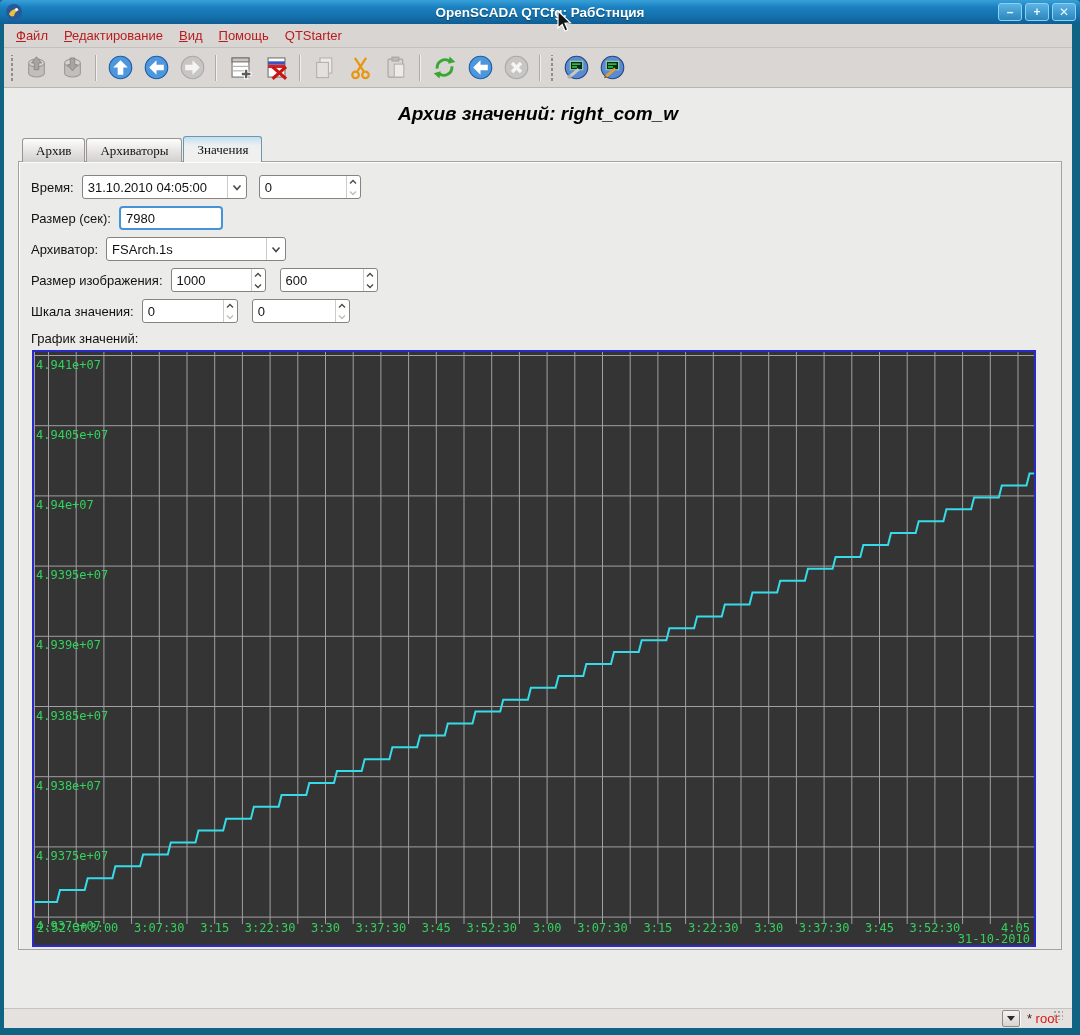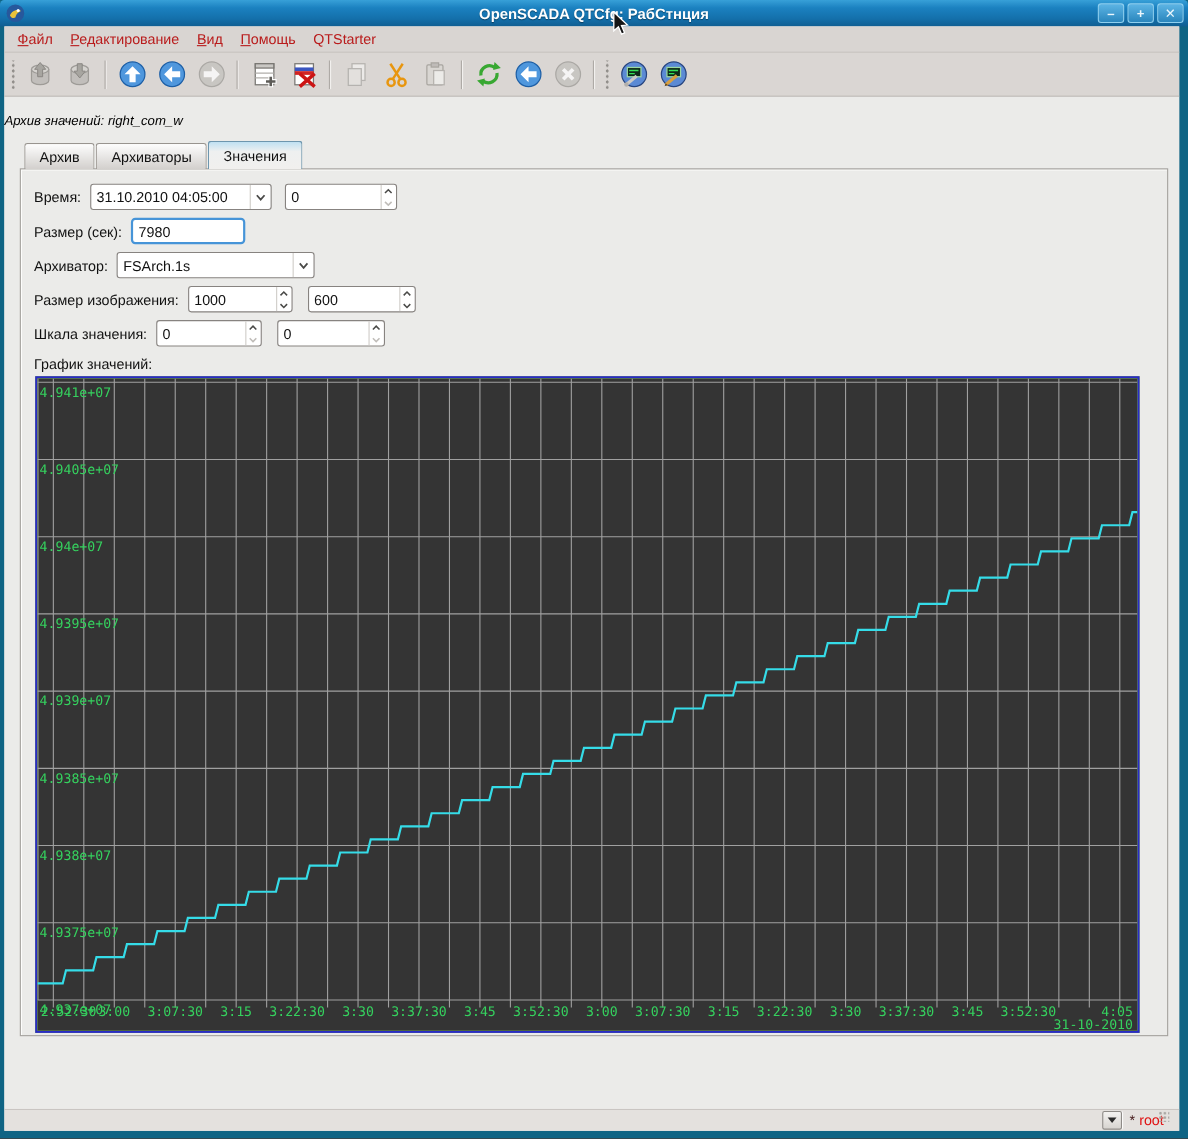--- a/index.html
+++ b/index.html
@@ -24,25 +24,25 @@
   .menu-item u{text-decoration:underline;}
 
   .toolbar{height:40px;background:#dad6d3;display:flex;align-items:center;border-bottom:1px solid #b9b5b1;padding-left:2px;}
   .tbar-handle{width:8px;height:26px;margin:0 2px;background-image:radial-gradient(#918e8a 1px,transparent 1.3px);background-size:4px 5px;background-position:2px 2px;background-repeat:repeat-y;}
   .tbar-sep{width:2px;height:26px;margin:0 5px;border-left:1px solid #aeaaa6;border-right:1px solid #f2f0ee;}
   .tbar-btn{width:34px;height:34px;display:flex;align-items:center;justify-content:center;border-radius:3px;margin:0 1px;}
   .tbar-btn svg{width:27px;height:27px;}
 
   
   .content{flex:1;position:relative;background:#ebebe9;}
-  .page-title{margin-top:15px;text-align:left;font-size:12px;font-weight:normal;font-style:italic;color:#000;}
+  .page-title{margin-top:15px;text-align:center;font-size:19px;font-weight:bold;font-style:italic;color:#000;}
 
   .tabbar{display:flex;align-items:flex-end;margin:12px 0 0 18px;position:relative;z-index:2;height:25px;}
   .tab{padding:4px 13px 4px 13px;font-size:13px;color:#111;background:linear-gradient(180deg,#fdfdfd,#d2cfcc);
-    border:1px solid #98948f;border-bottom:none;border-radius:3px 3px 0 0;margin-right:1px;height:24px;}
+    border:1px solid #98948f;border-bottom:none;border-radius:3px 3px 0 0;margin-right:1px;height:24px;font-family:Liberation Serif, serif;}
   .tab.active{background:linear-gradient(180deg,#bfe0f2 0%,#eef0f0 35%,#f1f0ee 100%);border-color:#6e96ae;height:26px;padding-top:5px;text-align:right;}
 
   .panel{margin:0 10px 8px 14px;flex:1;border:1px solid #a5a29e;box-shadow:inset 1px 1px 0 #fdfdfc;background:#ebebe9;
     position:relative;z-index:1;margin-top:-1px;height:789px;padding:13px 0 0 12px;}
 
   .frow{display:flex;align-items:center;margin-bottom:7px;height:24px;}
   .flabel{font-size:13px;color:#111;margin-right:8px;}
   .field{display:inline-flex;align-items:center;height:24px;background:#fff;border:1px solid #878380;border-radius:3px;overflow:hidden;}
   .field .val{padding:0 5px;font-size:13px;color:#111;flex:1;white-space:nowrap;}
   .field input{border:none;outline:none;font-size:13px;font-family:inherit;padding:0 5px;width:100%;height:100%;background:transparent;color:#111;}

